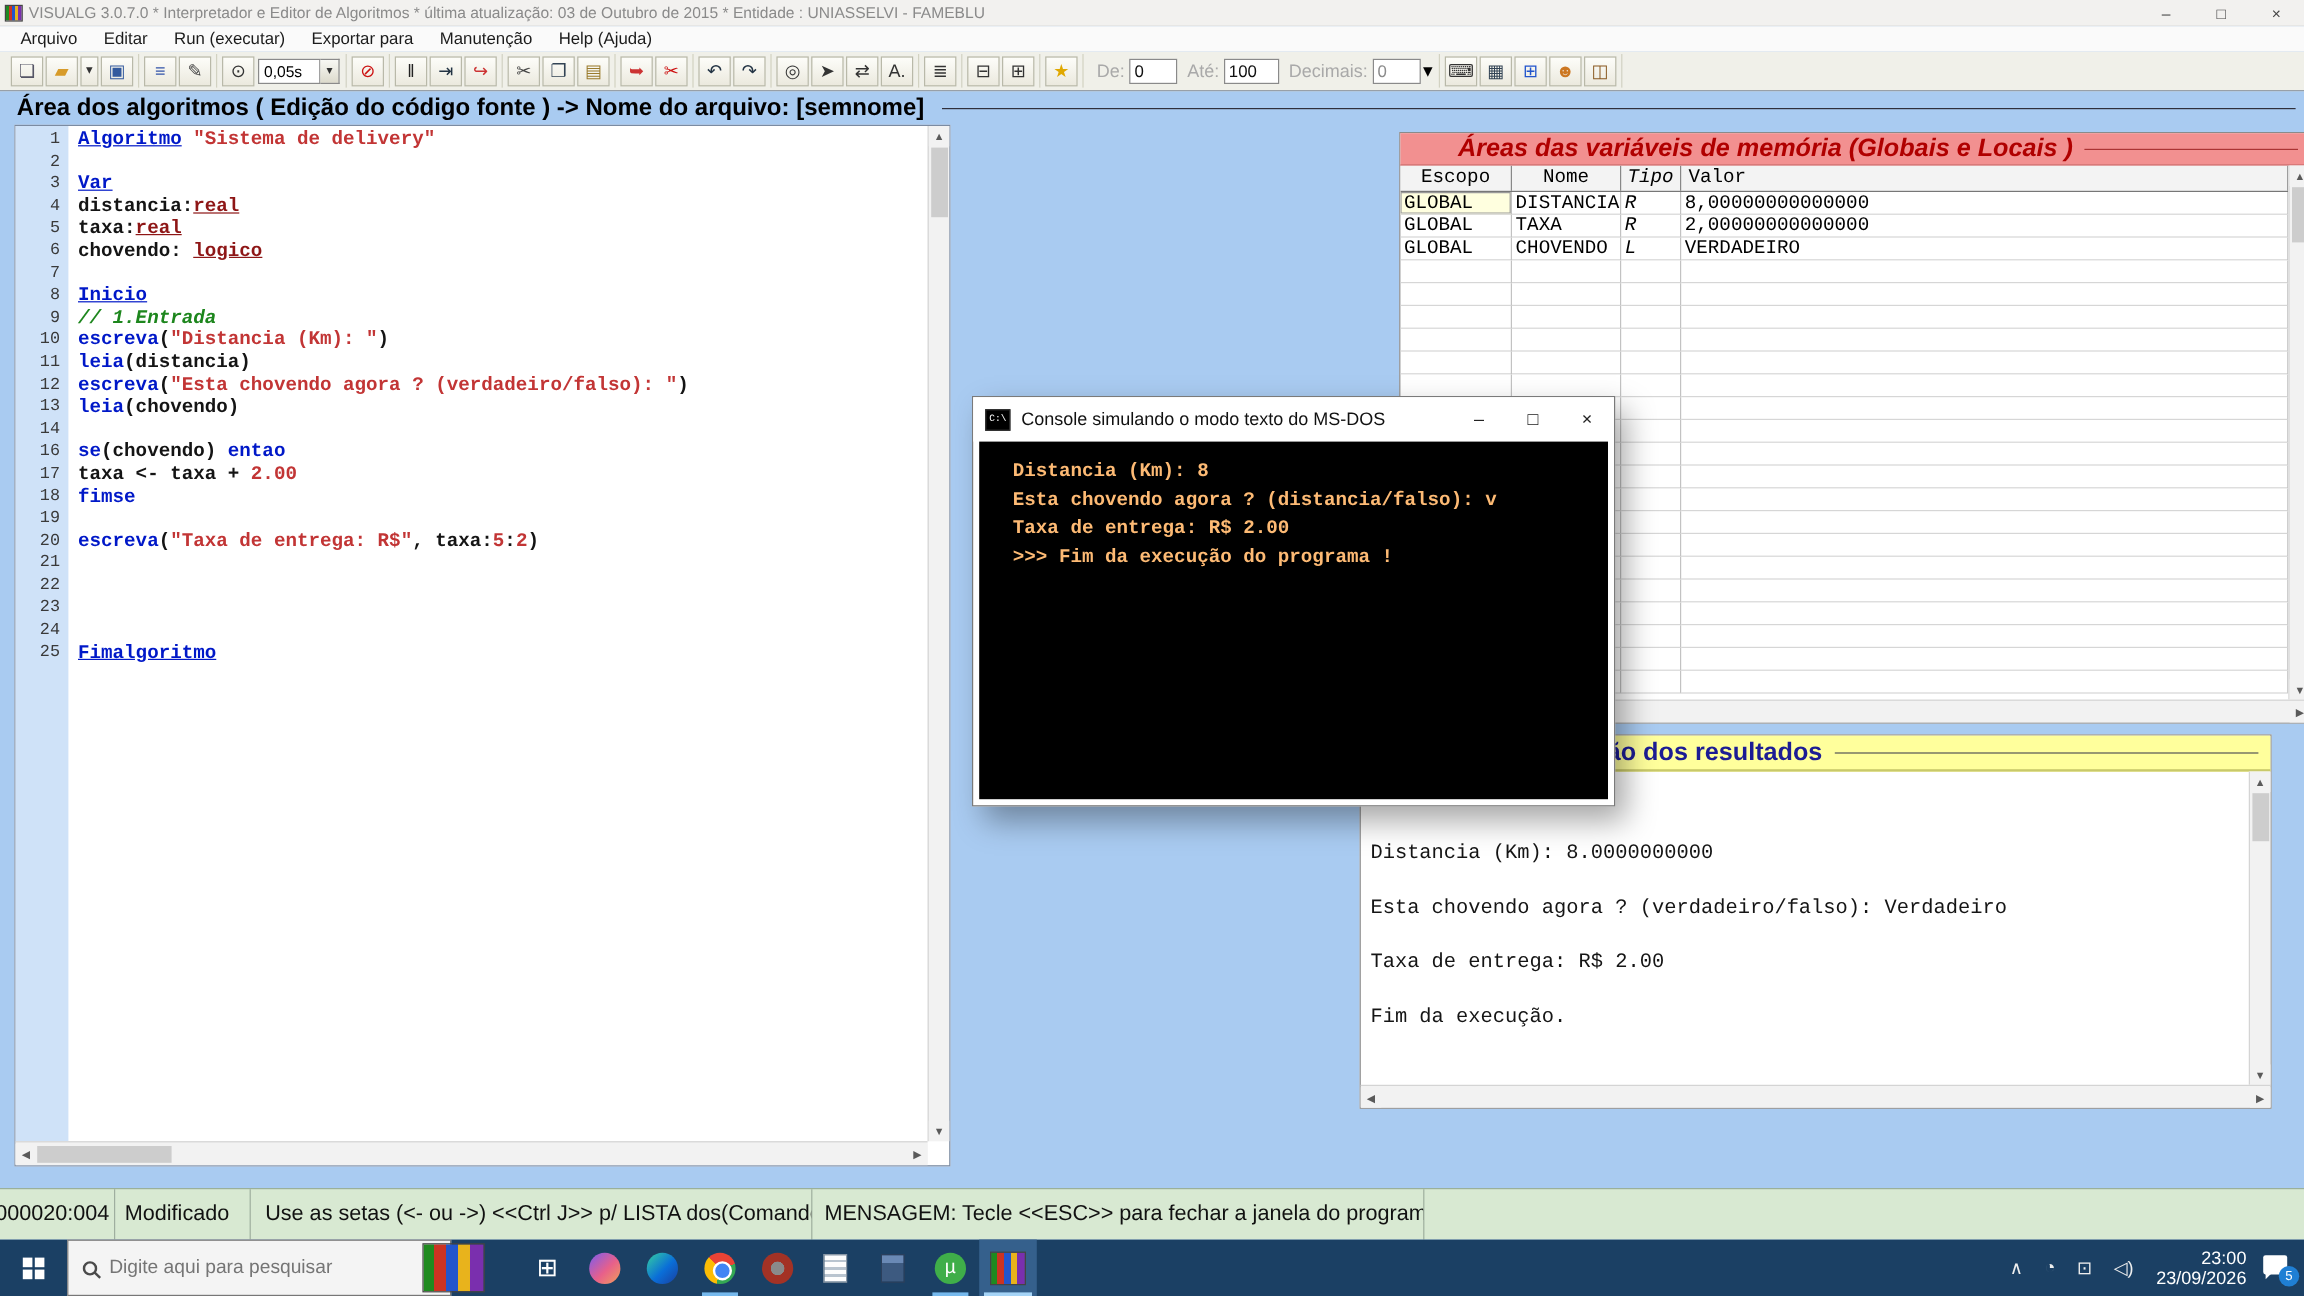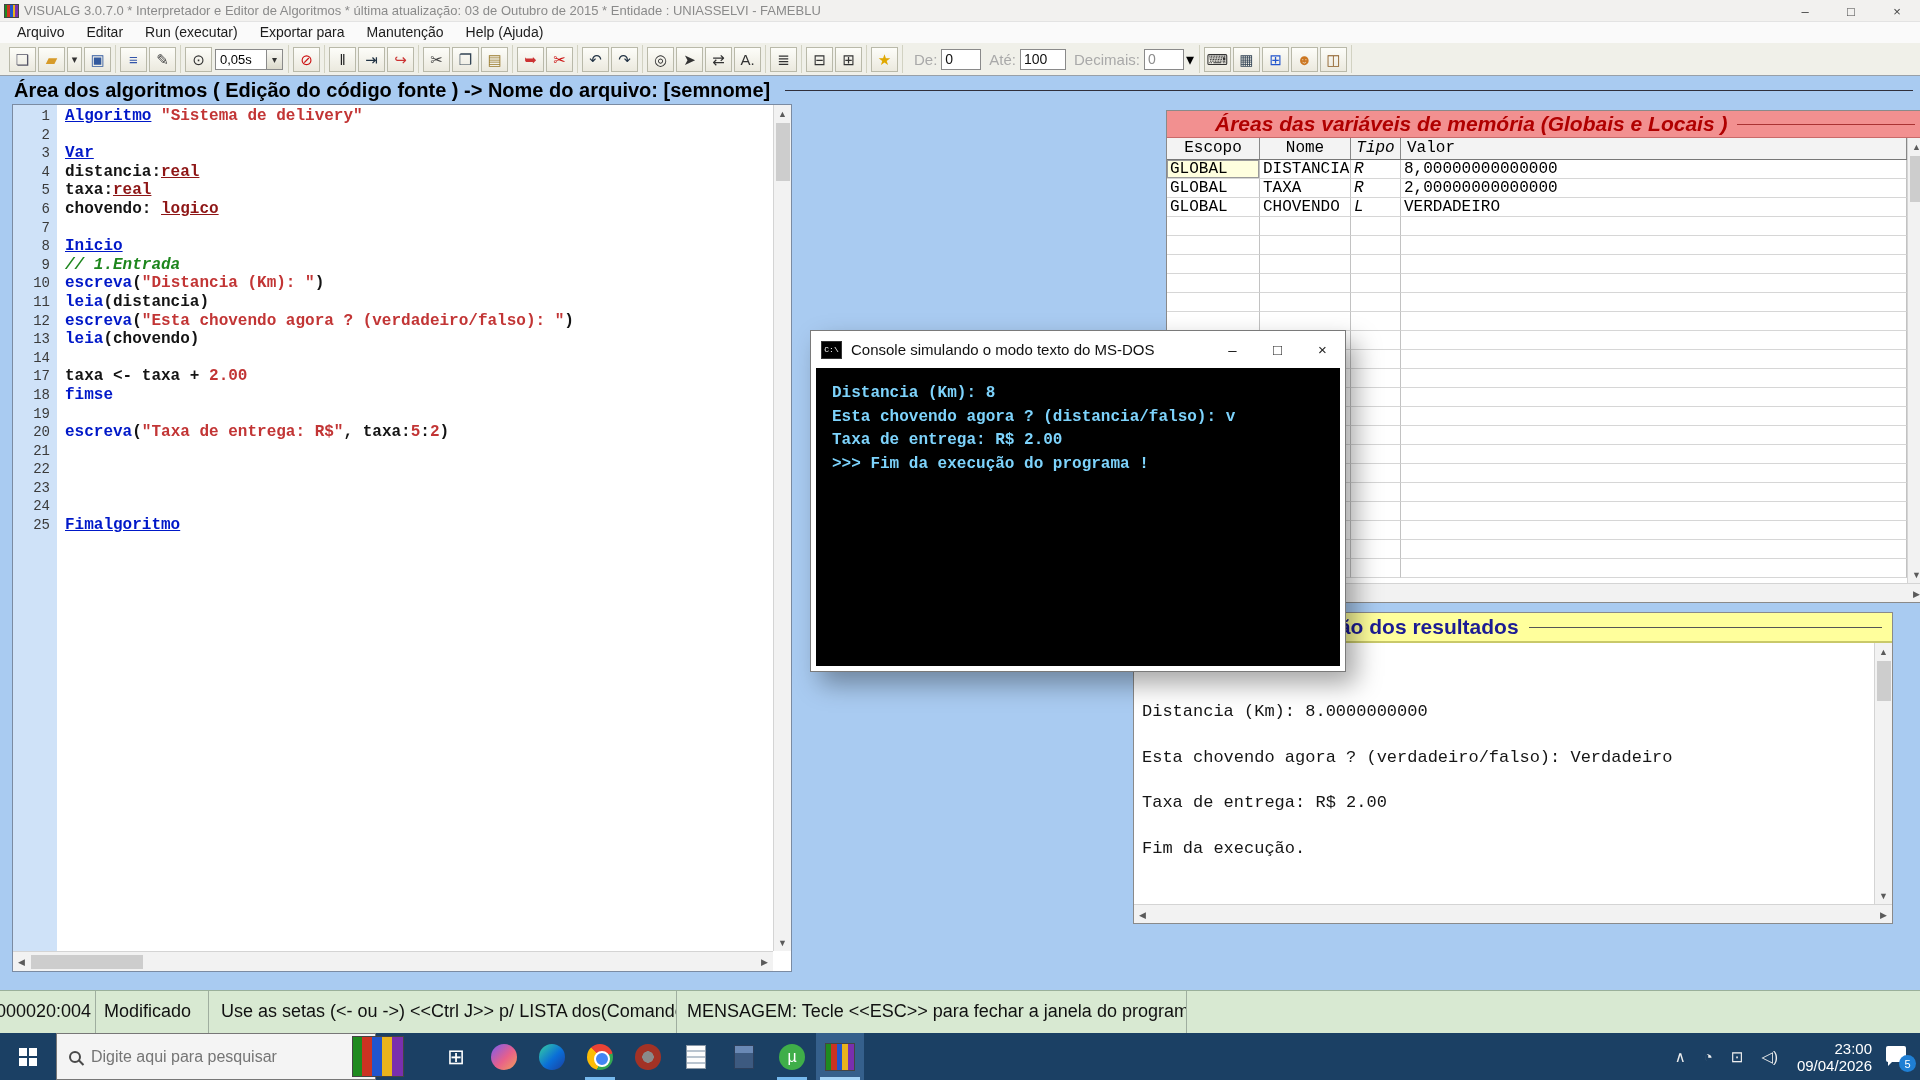--- a/index.html
+++ b/index.html
@@ -87,21 +87,21 @@
   #results-lines div{height:21.5px;line-height:21.5px;white-space:pre;margin-top:24px;}
 
   
   #console{position:absolute;left:810px;top:330px;width:536px;height:342px;background:#fff;border:1px solid #7a7a7a;box-shadow:10px 12px 24px rgba(0,0,0,.35);z-index:50;}
   #console-titlebar{position:absolute;left:0;top:0;right:0;height:37px;display:flex;align-items:center;background:#fff;}
   #console-icon{width:21px;height:18px;background:#000;margin-left:10px;color:#fff;font-size:8px;font-family:"Liberation Mono",monospace;display:flex;align-items:center;justify-content:center;border:1px solid #333;}
   #console-title{font-size:15px;color:#111;margin-left:9px;white-space:nowrap;}
   #console-controls{position:absolute;right:0;top:0;height:37px;display:flex;}
   #console-controls span{width:45px;height:37px;display:flex;align-items:center;justify-content:center;font-size:15px;color:#222;}
   #console-screen{position:absolute;left:5px;right:5px;top:37px;bottom:5px;background:#000;}
-  #console-lines{padding:14px 0 0 16px;font-family:"Liberation Mono",monospace;font-weight:bold;font-size:16px;color:#7dd3fc;}
+  #console-lines{padding:14px 0 0 28px;font-family:"Liberation Mono",monospace;font-weight:bold;font-size:16px;color:#fdba74;}
   #console-lines div{height:23.5px;line-height:23.5px;white-space:pre;}
 
   
   #statusbar{position:absolute;left:0;top:990px;width:1920px;height:43px;background:var(--status-bg);border-top:1px solid #9ab09a;display:flex;font-size:18px;color:#111;}
   .seg{border-right:1px solid #9fae9f;line-height:41px;white-space:nowrap;overflow:hidden;padding-left:8px;}
   .seg0{width:96px;flex:0 0 96px;padding-left:0;}
   .seg0 span{margin-left:-14px;display:inline-block;}
   .seg1{width:113px;flex:0 0 113px;}
   .seg2{width:468px;flex:0 0 468px;padding-left:12px;}
   .seg3{width:510px;flex:0 0 510px;padding-left:10px;}
@@ -311,20 +311,21 @@
       <div class="code-line"><span class="ln">5</span><span class="code-text"><span class="tok-pl">taxa:</span><span class="tok-ty">real</span></span></div>
       <div class="code-line"><span class="ln">6</span><span class="code-text"><span class="tok-pl">chovendo: </span><span class="tok-ty">logico</span></span></div>
       <div class="code-line"><span class="ln">7</span><span class="code-text"></span></div>
       <div class="code-line"><span class="ln">8</span><span class="code-text"><span class="tok-kwu">Inicio</span></span></div>
       <div class="code-line"><span class="ln">9</span><span class="code-text"><span class="tok-cmt">// 1.Entrada</span></span></div>
       <div class="code-line"><span class="ln">10</span><span class="code-text"><span class="tok-kw">escreva</span><span class="tok-pl">(</span><span class="tok-str">"Distancia (Km): "</span><span class="tok-pl">)</span></span></div>
       <div class="code-line"><span class="ln">11</span><span class="code-text"><span class="tok-kw">leia</span><span class="tok-pl">(distancia)</span></span></div>
       <div class="code-line"><span class="ln">12</span><span class="code-text"><span class="tok-kw">escreva</span><span class="tok-pl">(</span><span class="tok-str">"Esta chovendo agora ? (verdadeiro/falso): "</span><span class="tok-pl">)</span></span></div>
       <div class="code-line"><span class="ln">13</span><span class="code-text"><span class="tok-kw">leia</span><span class="tok-pl">(chovendo)</span></span></div>
       <div class="code-line"><span class="ln">14</span><span class="code-text"></span></div>
+      <div class="code-line"><span class="ln">16</span><span class="code-text"><span class="tok-kw">se</span><span class="tok-pl">(chovendo) </span><span class="tok-kw">entao</span></span></div>
       <div class="code-line"><span class="ln">17</span><span class="code-text"><span class="tok-pl">taxa &lt;- taxa + </span><span class="tok-num">2.00</span></span></div>
       <div class="code-line"><span class="ln">18</span><span class="code-text"><span class="tok-kw">fimse</span></span></div>
       <div class="code-line"><span class="ln">19</span><span class="code-text"></span></div>
       <div class="code-line"><span class="ln">20</span><span class="code-text"><span class="tok-kw">escreva</span><span class="tok-pl">(</span><span class="tok-str">"Taxa de entrega: R$"</span><span class="tok-pl">, taxa:</span><span class="tok-num">5</span><span class="tok-pl">:</span><span class="tok-num">2</span><span class="tok-pl">)</span></span></div>
       <div class="code-line"><span class="ln">21</span><span class="code-text"></span></div>
       <div class="code-line"><span class="ln">22</span><span class="code-text"></span></div>
       <div class="code-line"><span class="ln">23</span><span class="code-text"></span></div>
       <div class="code-line"><span class="ln">24</span><span class="code-text"></span></div>
       <div class="code-line"><span class="ln">25</span><span class="code-text"><span class="tok-kwu">Fimalgoritmo</span></span></div>
     </div>
@@ -594,20 +595,20 @@
     </div>
   <div id="tray">
     <span id="tray-icons" style="display:flex;align-items:center;">
         <span class="tray-icon">∧</span>
         <span class="tray-icon">◔</span>
         <span class="tray-icon">⊡</span>
         <span class="tray-icon">◁)</span>
       </span>
     <div id="clock">
       <div>23:00</div>
-      <div>09/04/2026</div>
+      <div>23/09/2026</div>
     </div>
     <div id="notif">
       <span class="bubble"></span>
       <span class="badge">5</span>
     </div>
   </div>
 </div>
 
 </body></html>

